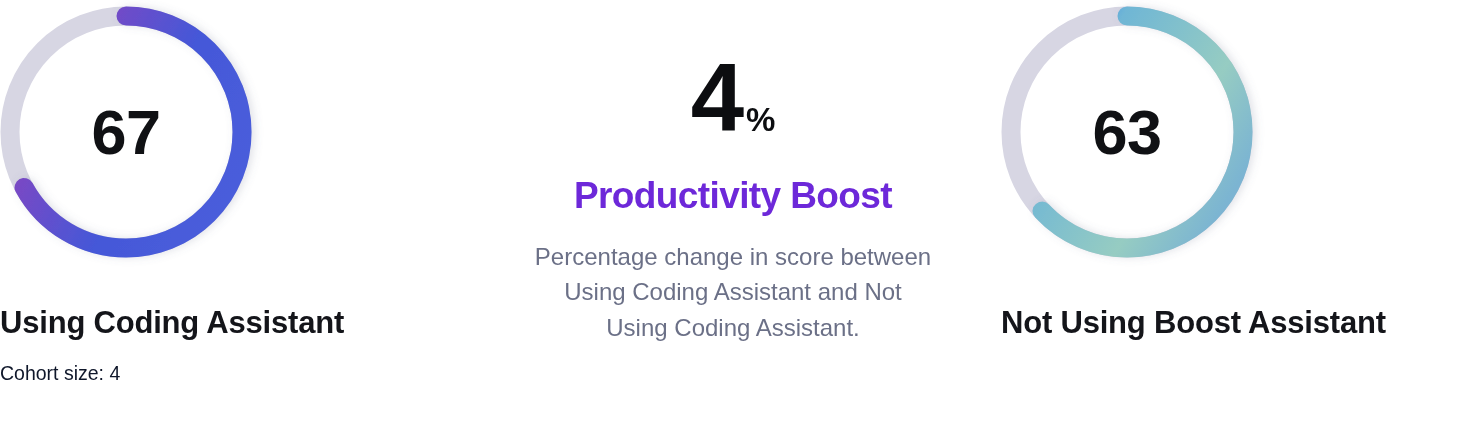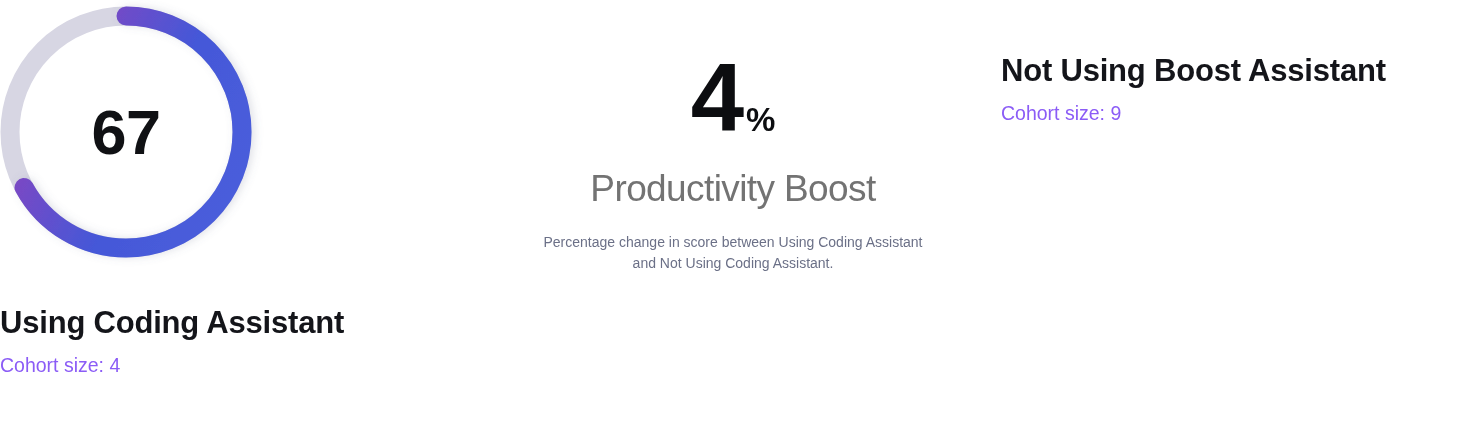--- a/index.html
+++ b/index.html
@@ -67,24 +67,24 @@
   .gauge-label {
     margin-top: 47px;
     font-size: 31px;
     font-weight: 700;
     color: #14151a;
     letter-spacing: -0.2px;
     text-align: center;
     line-height: 1.15;
   }
   .gauge-cohort {
-    margin-top: 13px;
+    margin-top: 21px;
     font-size: 19.5px;
     font-weight: 400;
-    color: #8b5cf6;
+    color: #0f172a;
     text-align: center;
     line-height: 1.2;
   }
 
   
   .center-column {
     width: 470px;
     display: flex;
     flex-direction: column;
     align-items: center;
@@ -105,32 +105,32 @@
     line-height: 0.95;
   }
   .delta-unit {
     font-size: 33px;
     font-weight: 700;
     color: #0c0d10;
     margin-left: 5px;
     line-height: 1;
   }
   .delta-title {
-    margin-top: 26px;
+    margin-top: 33px;
     font-size: 37px;
-    font-weight: 400;
-    color: #737373;
+    font-weight: 700;
+    color: #6d28d9;
     letter-spacing: -0.6px;
     text-align: center;
     line-height: 1.1;
   }
   .delta-desc {
     margin-top: 22px;
     width: 400px;
-    font-size: 14px;
+    font-size: 24px;
     font-weight: 400;
     color: #6b7087;
     text-align: center;
     line-height: 1.48;
   }
 </style>
 </head>
 <body>
 
 <div class="comparison-panel">
@@ -160,17 +160,34 @@
   <div class="center-column">
     <div class="delta-row">
       <span class="delta-number">4</span>
       <span class="delta-unit">%</span>
     </div>
     <div class="delta-title">Productivity Boost</div>
     <div class="delta-desc">Percentage change in score between Using Coding Assistant and Not Using Coding Assistant.</div>
   </div>
 
   <div class="gauge-column right">
+    <div class="gauge-wrap">
+      <svg class="gauge-svg" viewBox="0 0 252 252">
+        <defs>
+          <linearGradient id="gradRight" x1="0.14" y1="0.90" x2="0.66" y2="0.02">
+            <stop offset="0%" stop-color="#7bb4d2"></stop>
+            <stop offset="30%" stop-color="#96ccc2"></stop>
+            <stop offset="78%" stop-color="#6fb6d5"></stop>
+            <stop offset="100%" stop-color="#3b82ef"></stop>
+          </linearGradient>
+          <filter id="ringShadowR" x="-25%" y="-25%" width="150%" height="150%">
+            <feDropShadow dx="0" dy="3" stdDeviation="4" flood-color="#6b6f8a" flood-opacity="0.20"></feDropShadow>
+          </filter>
+        </defs>
+        <circle cx="126" cy="126" r="116" fill="none" stroke="#d7d6e3" stroke-width="19"></circle>
+        <circle cx="126" cy="126" r="116" fill="none" stroke="url(#gradRight)" stroke-width="19" stroke-linecap="round" transform="rotate(-90 126 126)" filter="url(#ringShadowR)" id="arcRight" stroke-dasharray="728.85" stroke-dashoffset="269.67"></circle>
+      </svg>
+      <div class="gauge-value">63</div>
+    </div>
     <div class="gauge-label">Not Using Boost Assistant</div>
-    <div class="gauge-cohort">Cohort size: 9</div>
   </div>
 
 </div>
 
 </body></html>

